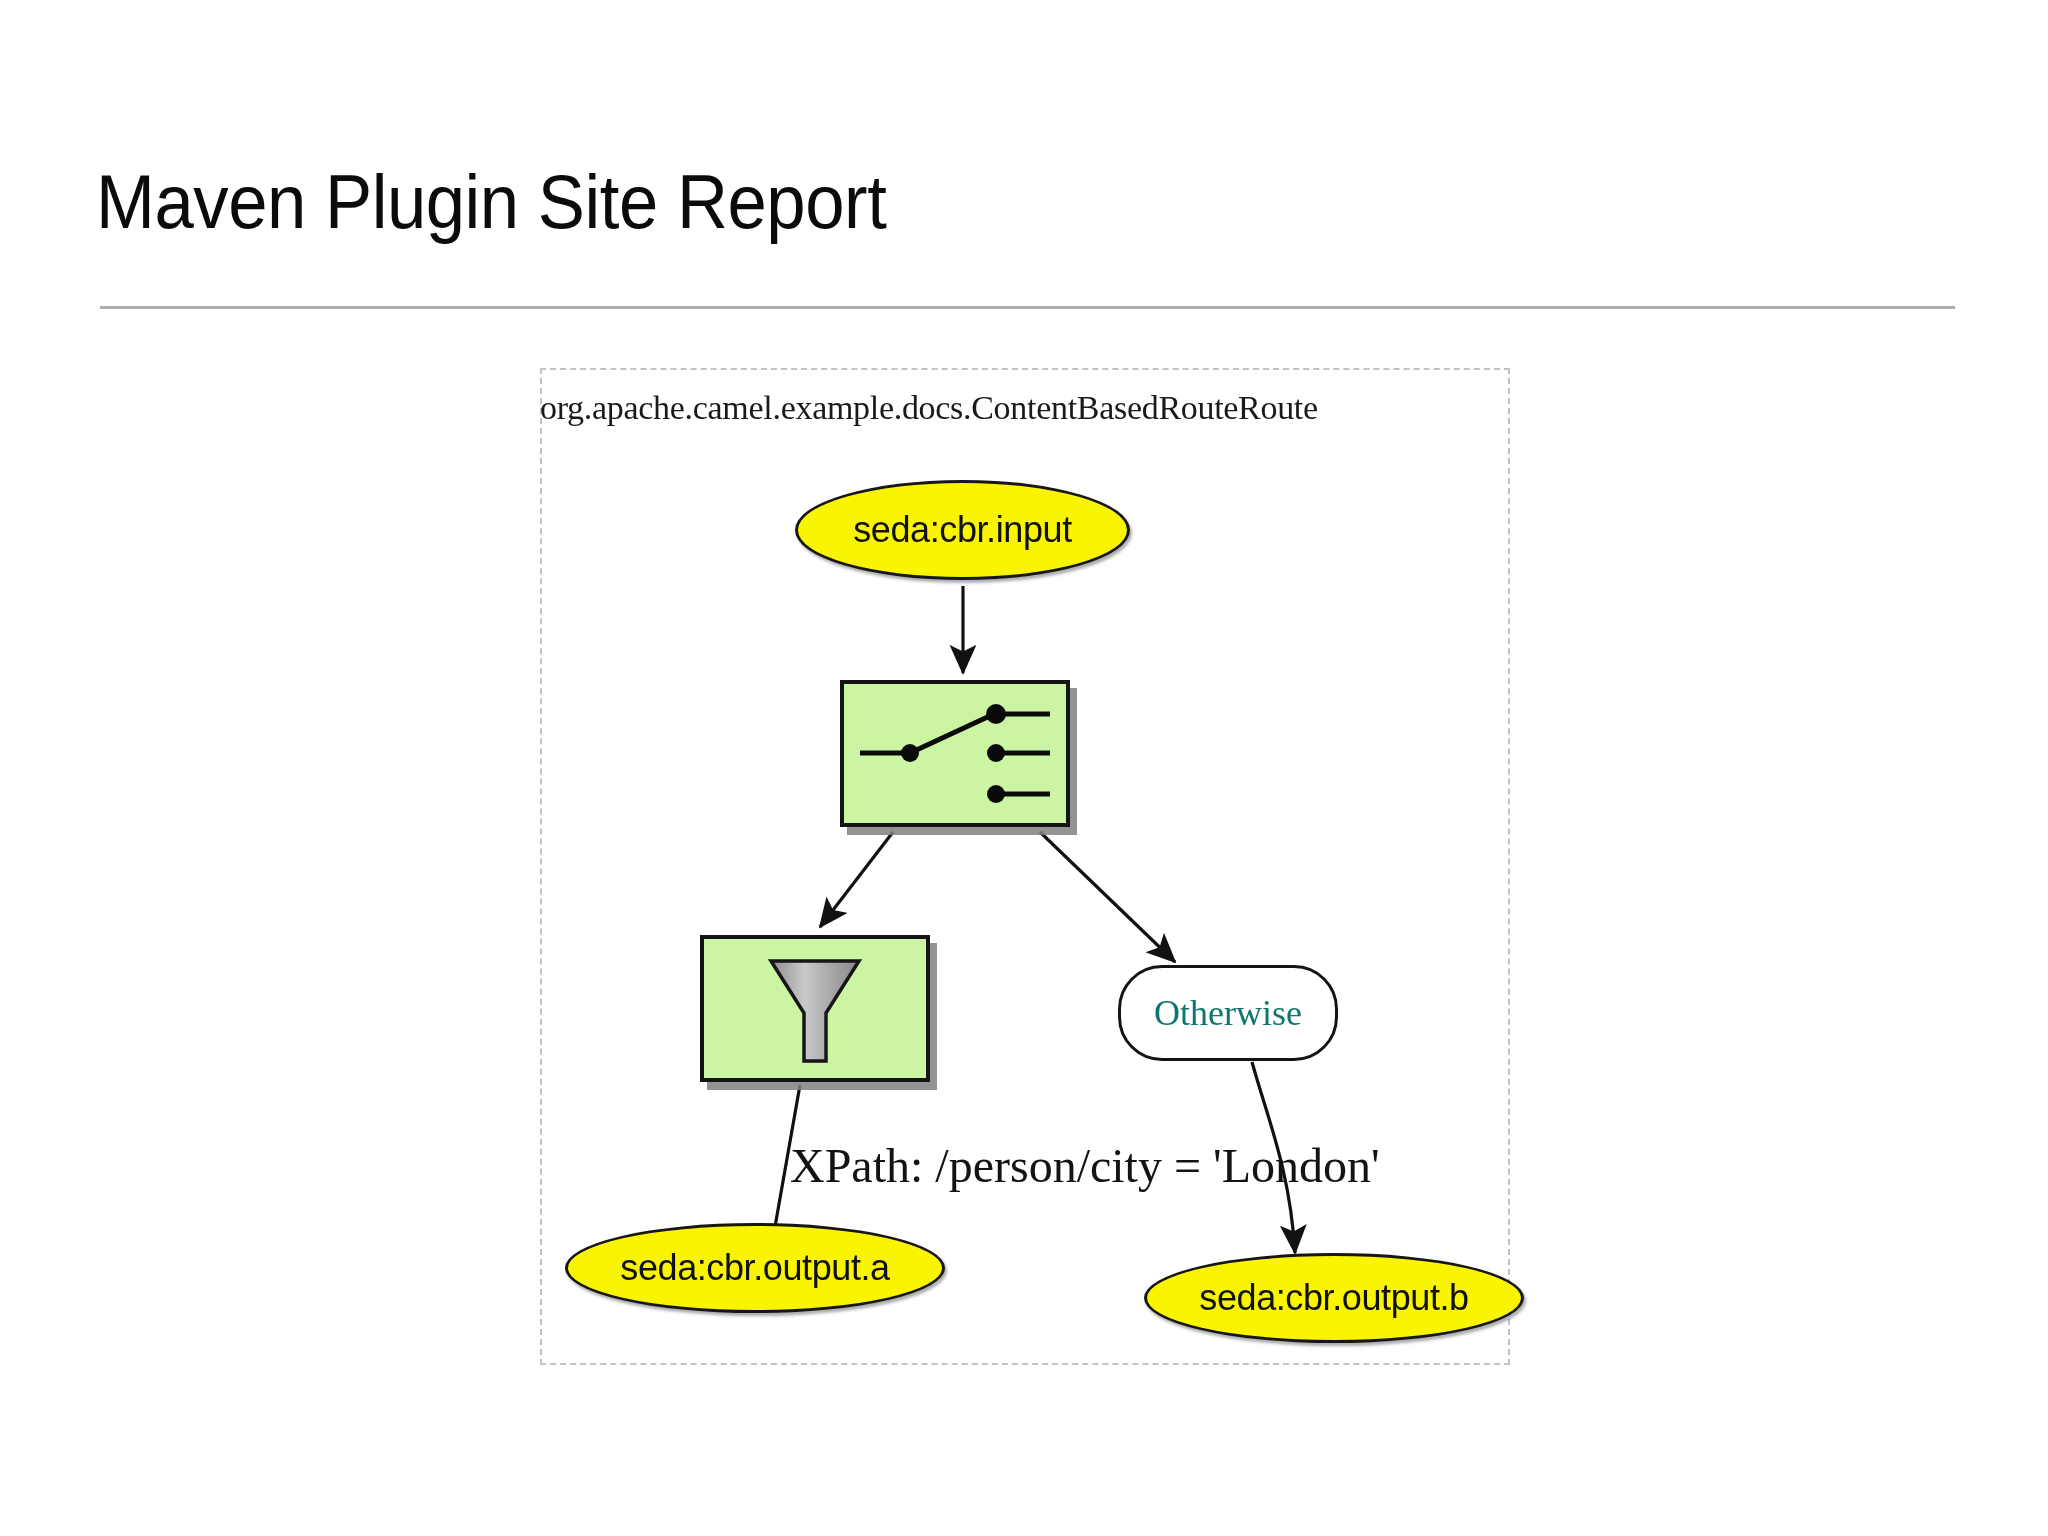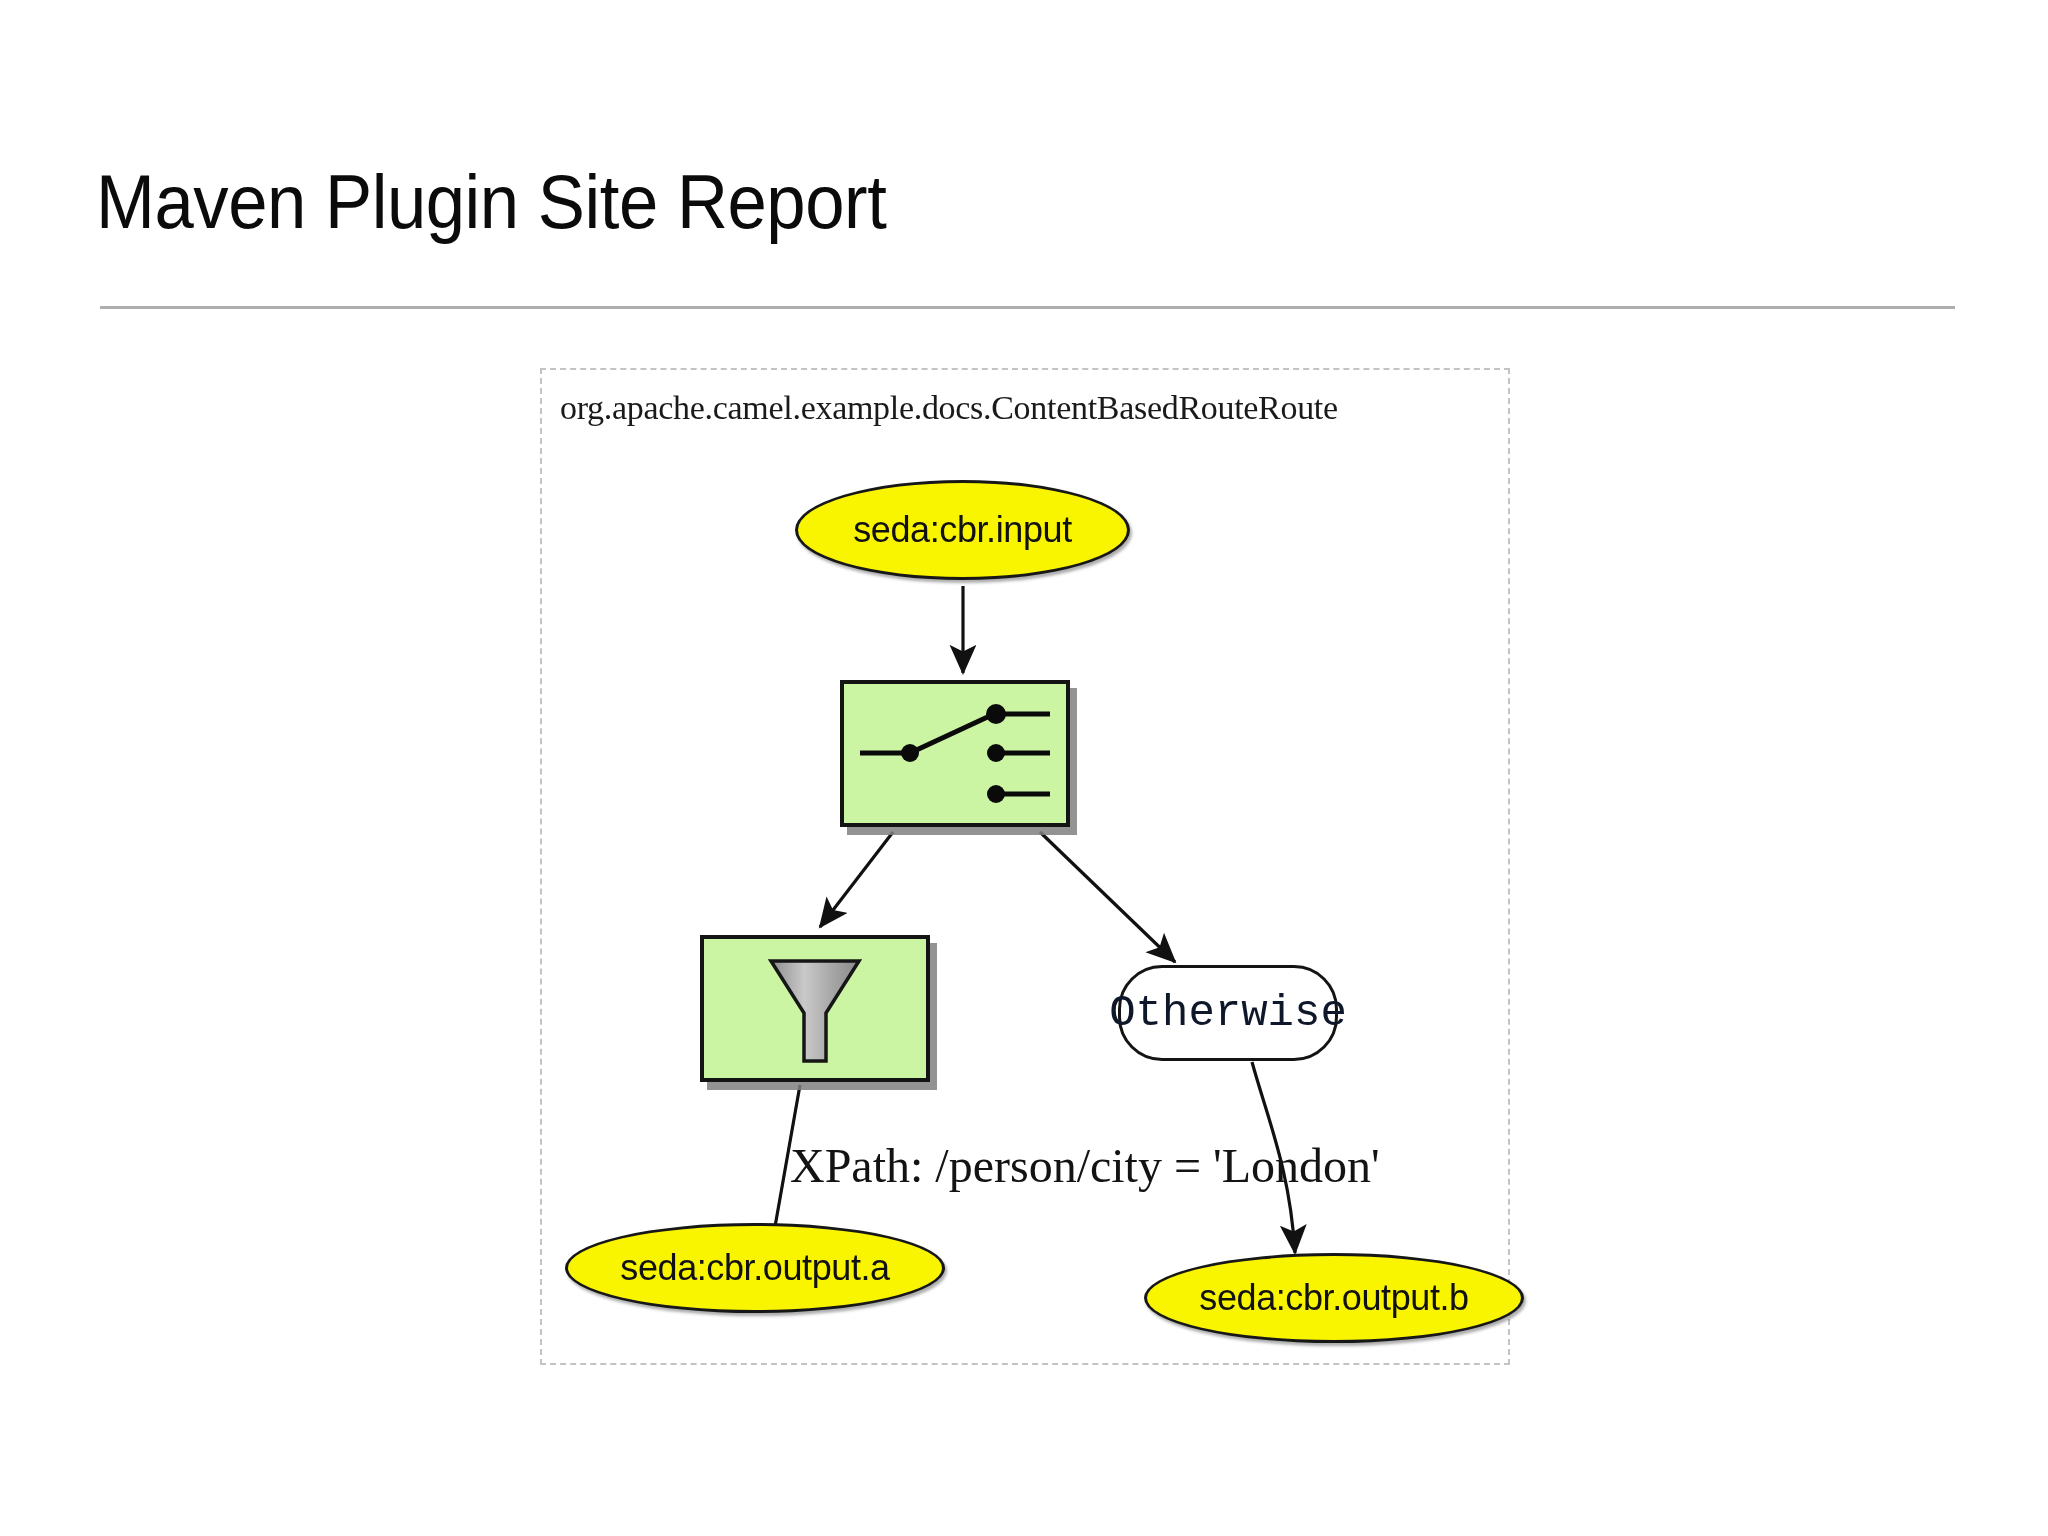--- a/index.html
+++ b/index.html
@@ -43,21 +43,21 @@
     position: absolute;
     left: 540px;
     top: 368px;
     width: 970px;
     height: 997px;
     border: 2px dashed #c3c3c3;
     box-sizing: border-box;
   }
   #route-container-label {
     position: absolute;
-    left: 560px;
+    left: 540px;
     top: 389px;
     font-family: "Liberation Serif", serif;
     font-size: 34px;
     color: #1a1a1a;
     white-space: nowrap;
     letter-spacing: -0.3px;
   }
 
   
   #edge-layer {
@@ -103,23 +103,23 @@
   
   .predicate-box {
     background: #ffffff;
     border: 3px solid #141414;
     border-radius: 44px;
     display: flex;
     align-items: center;
     justify-content: center;
   }
   .predicate-box .label {
-    font-family: Liberation Mono, monospace;
-    font-size: 44px;
-    color: #0f172a;
+    font-family: Liberation Serif, serif;
+    font-size: 36px;
+    color: #0f766e;
     white-space: nowrap;
   }
 
   
   .edge-label {
     position: absolute;
     font-family: "Liberation Serif", serif;
     font-size: 48px;
     color: #131313;
     white-space: nowrap;

